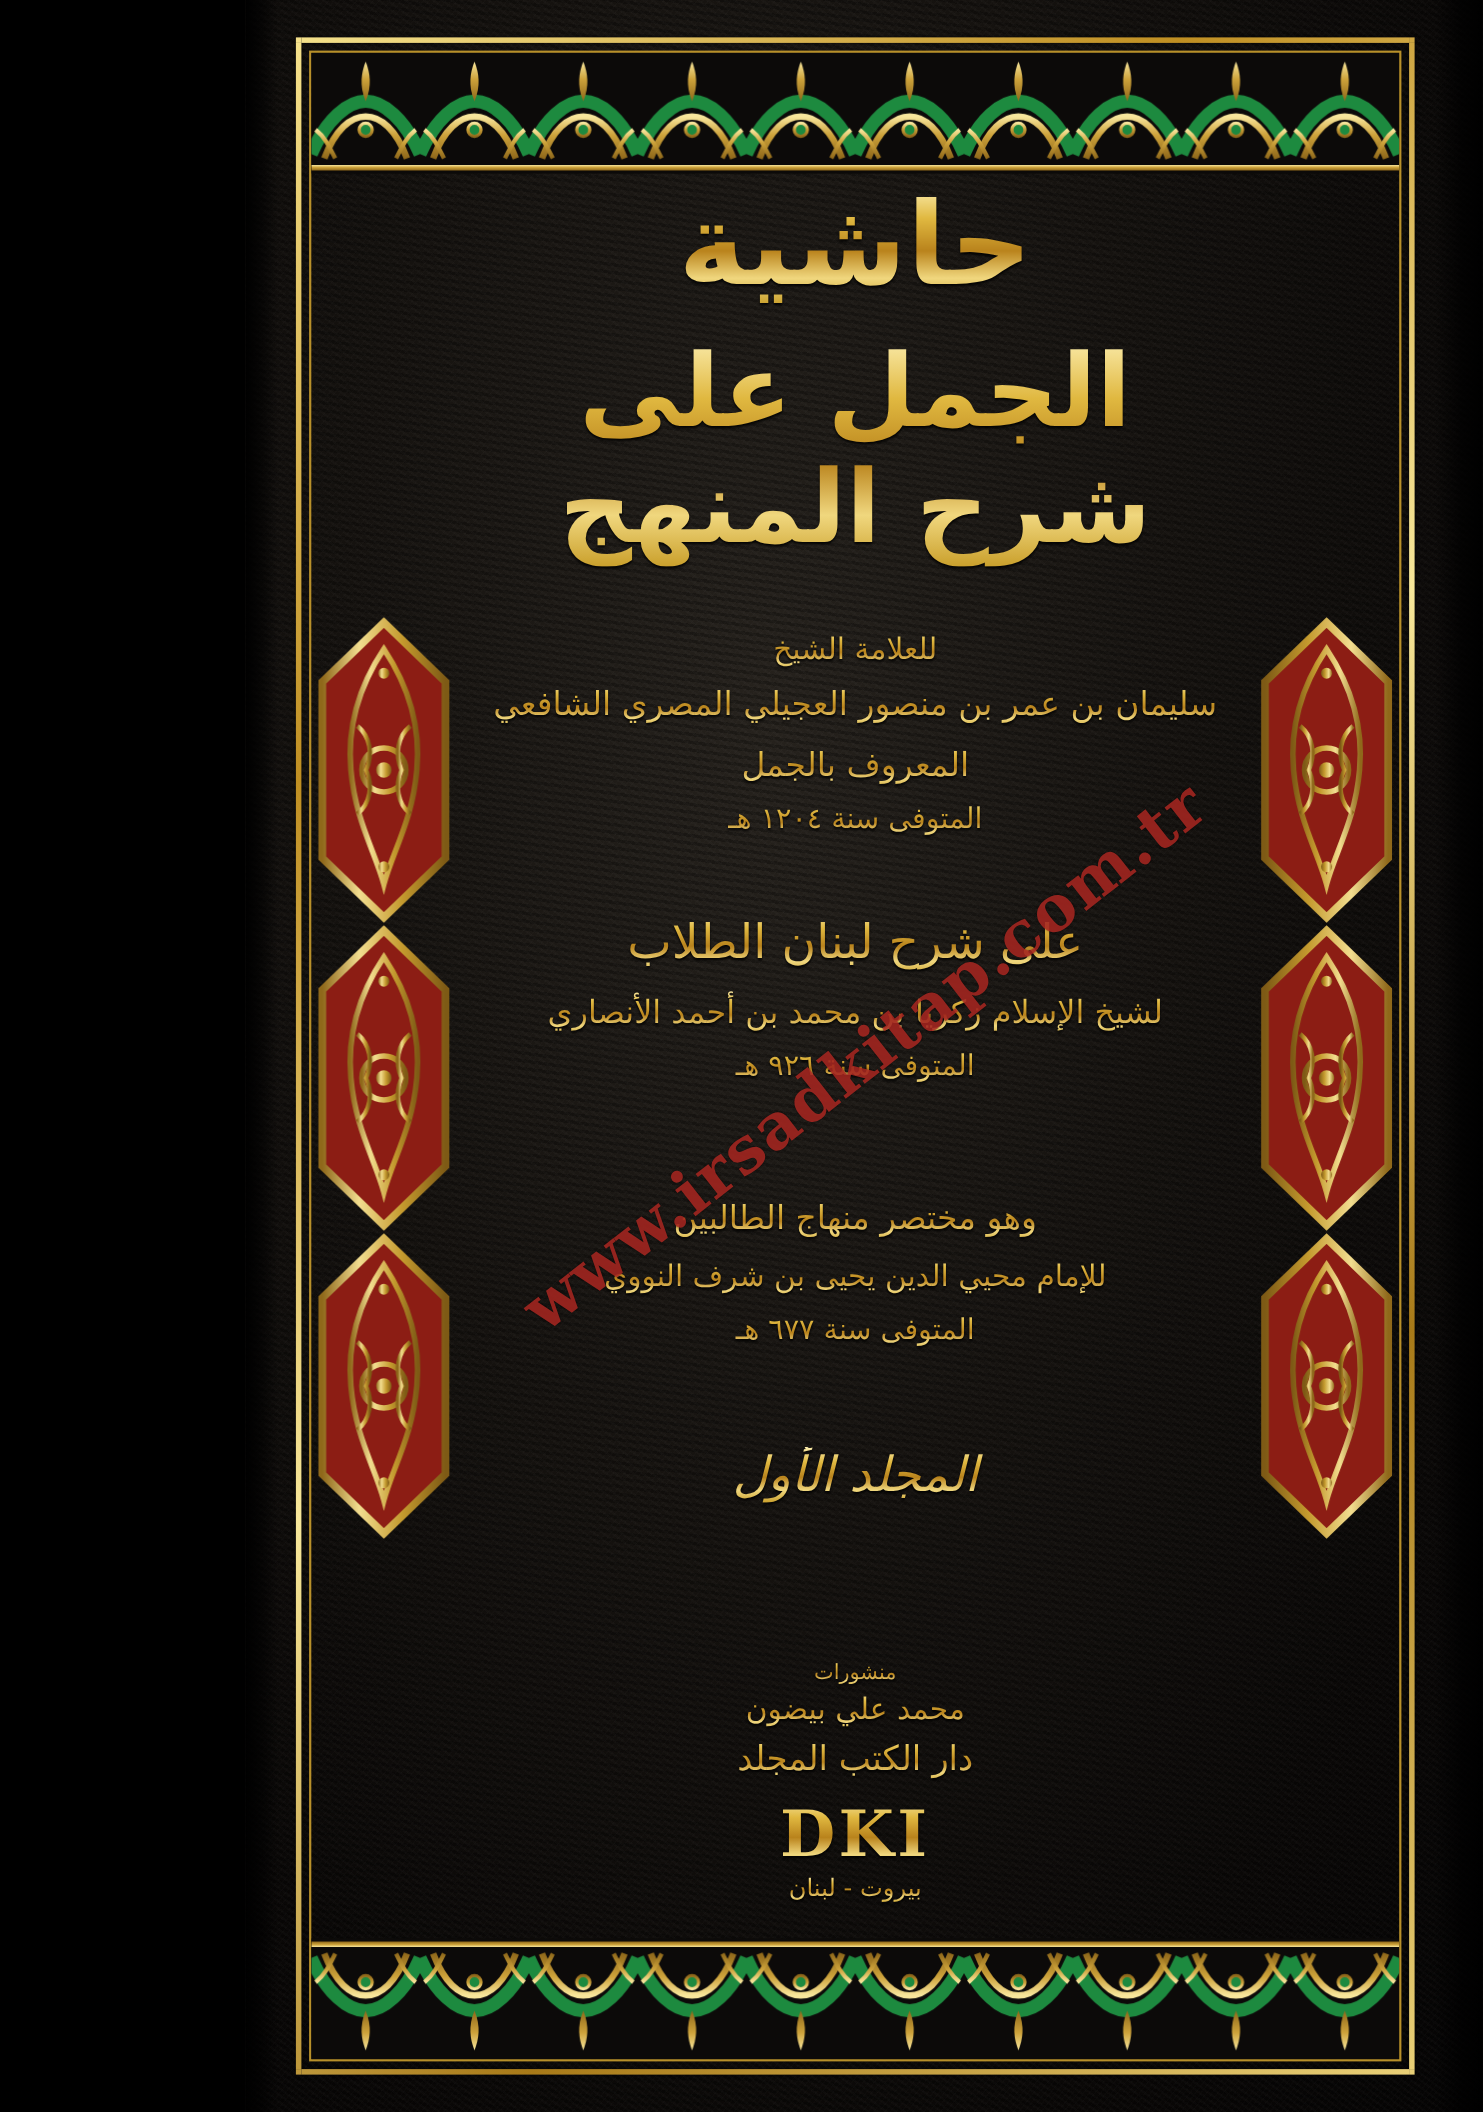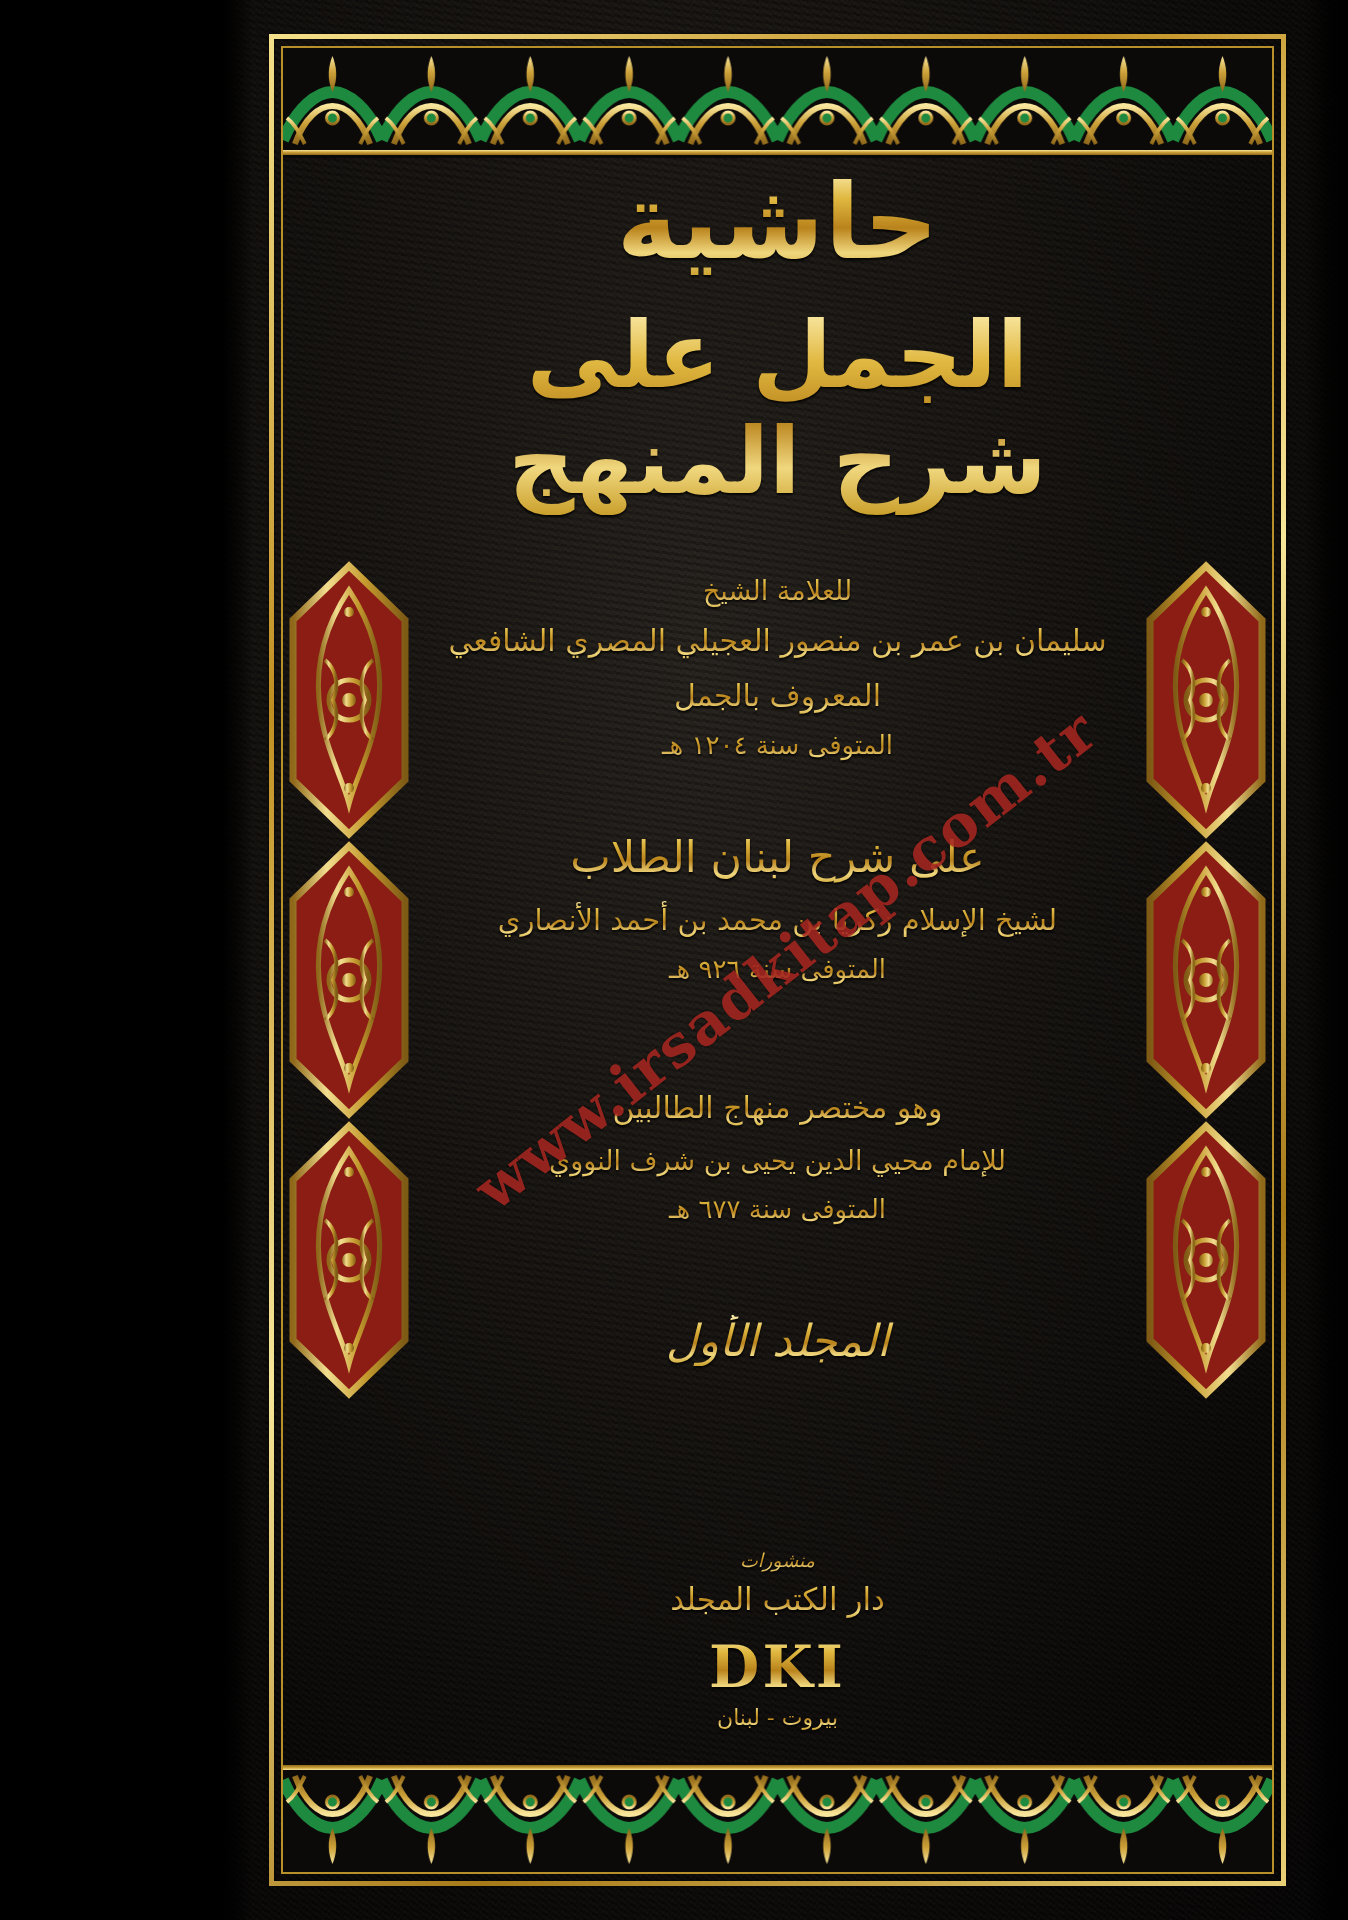--- a/index.html
+++ b/index.html
@@ -131,21 +131,21 @@
 
   .volume   { font-size: 44px; margin-top: 86px; letter-spacing: 2px; font-style: italic; }
 
   
   .publisher {
     position: absolute;
     left: 0; right: 0;
     bottom: 40px;
     text-align: center;
   }
-  .pub-line-1 { font-size: 19px; line-height: 1.4; font-style: italic; }
+  .pub-line-1 { font-size: 19px; line-height: 1.4; }
   .pub-line-2 { font-size: 27px; line-height: 1.4; margin-top: 2px; }
   .pub-line-3 { font-size: 31px; line-height: 1.4; margin-top: 4px; }
   .pub-logo {
     font-family: "DejaVu Serif", serif;
     font-size: 58px;
     font-weight: 700;
     letter-spacing: 3px;
     margin-top: 12px;
     direction: ltr;
   }
@@ -294,20 +294,21 @@
       <div class="orig gold">وهو مختصر منهاج الطالبين</div>
       <div class="orig-sub gold">للإمام محيي الدين يحيى بن شرف النووي</div>
       <div class="death gold">المتوفى سنة ٦٧٧ هـ</div>
     </div>
 
 
     <div class="volume gold">المجلد الأول</div>
 
     <div class="publisher">
       <div class="pub-line-1 gold">منشورات</div>
+      <div class="pub-line-2 gold">محمد علي بيضون</div>
       <div class="pub-line-3 gold">دار الكتب المجلد</div>
       <div class="pub-logo gold">DKI</div>
       <div class="pub-city gold">بيروت - لبنان</div>
     </div>
   </div>
 
   <div class="watermark">www.irsadkitap.com.tr</div>
 </div>
 
 </body></html>

